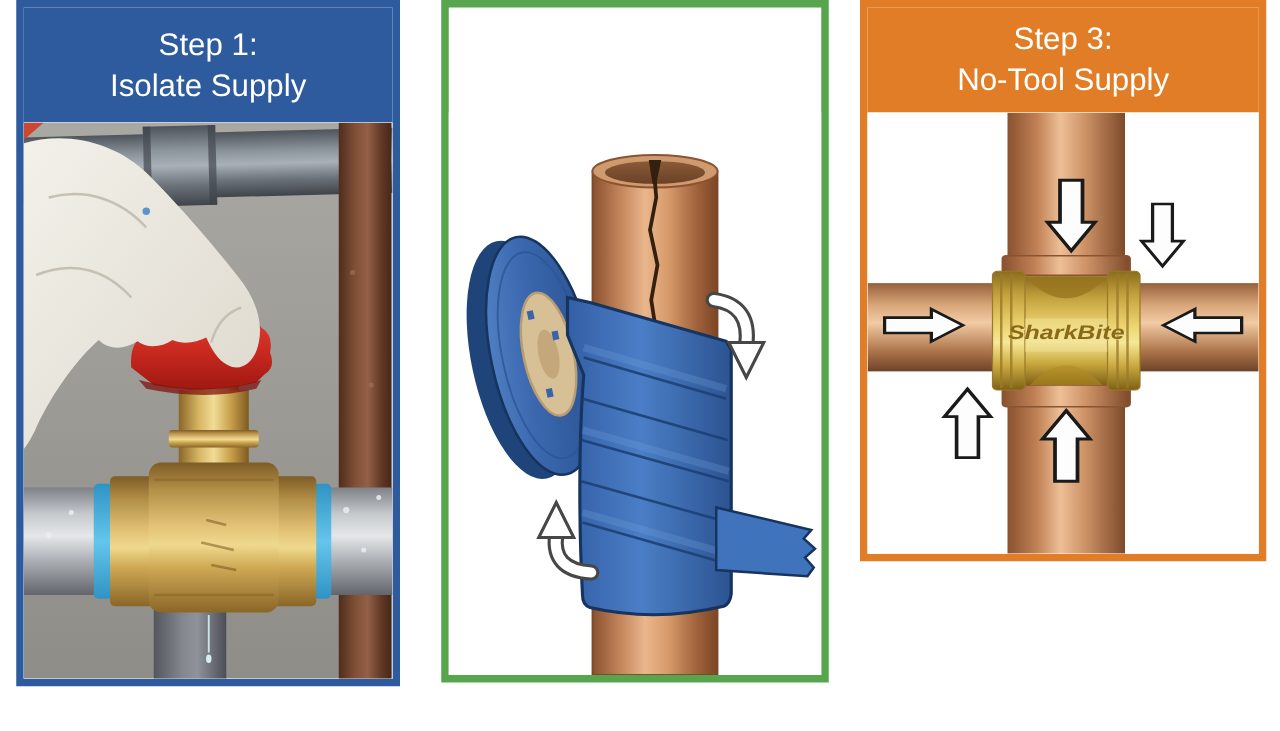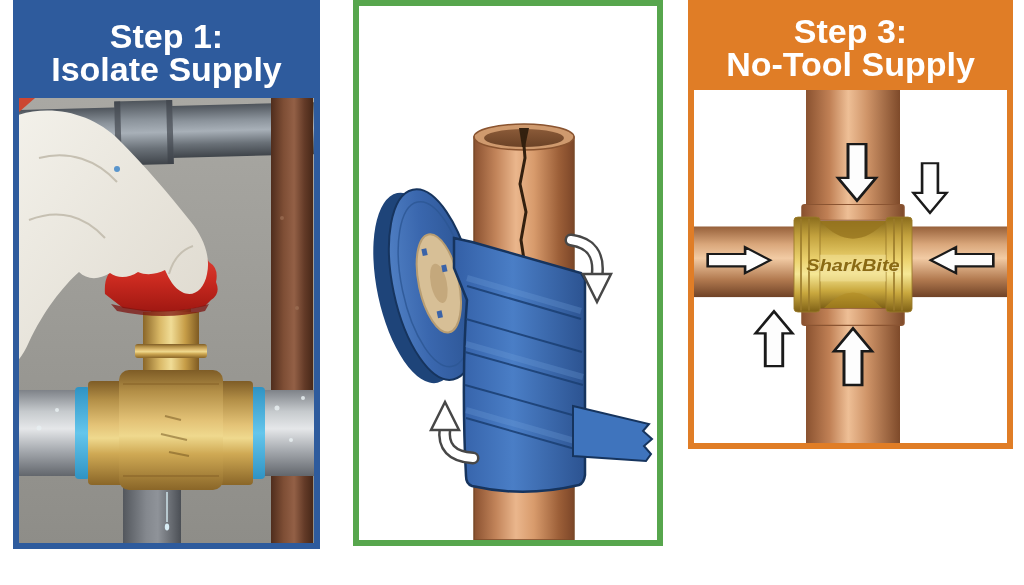--- a/index.html
+++ b/index.html
@@ -2,22 +2,22 @@
 <html><head>
 <meta charset="utf-8">
 <style>
   html,body{margin:0;padding:0;background:#ffffff;}
   .canvas{position:relative;width:1024px;height:585px;background:#ffffff;overflow:hidden;
           font-family:"Liberation Sans",sans-serif;}
   .panel{position:absolute;top:0;border:6px solid;box-sizing:border-box;background:#ffffff;}
   .panel-p1{left:13px;width:307px;height:549px;border-color:#2e5b9d;}
   .panel-p2{left:353px;width:310px;height:546px;border-color:#57a64d;}
   .panel-p3{left:688px;width:325px;height:449px;border-color:#e07d26;}
-  .panel-header{width:100%;color:#ffffff;text-align:center;font-weight:bold;
-                font-size:34px;line-height:33px;}
+  .panel-header{width:100%;color:#ffffff;text-align:center;font-weight:normal;
+                font-size:25px;line-height:33px;}
   .panel-p1 .panel-header{height:92px;background:#2e5b9d;padding-top:14px;box-sizing:border-box;}
   .panel-p2 .panel-header{height:84px;background:#57a64d;padding-top:9px;box-sizing:border-box;}
   .panel-p3 .panel-header{height:84px;background:#e07d26;padding-top:9px;box-sizing:border-box;}
   .panel-body{position:absolute;left:0;right:0;bottom:0;overflow:hidden;background:#ffffff;}
   .panel-p1 .panel-body{top:92px;}
   .panel-p2 .panel-body{top:84px;}
   .panel-p3 .panel-body{top:84px;}
   .panel-body svg{display:block;width:100%;height:100%;}
 </style>
 </head>

